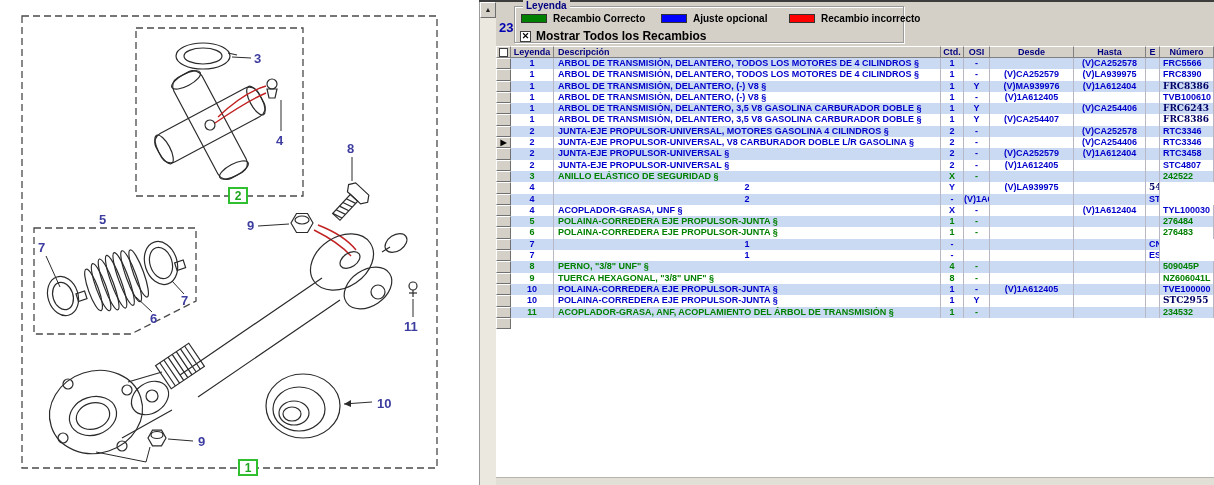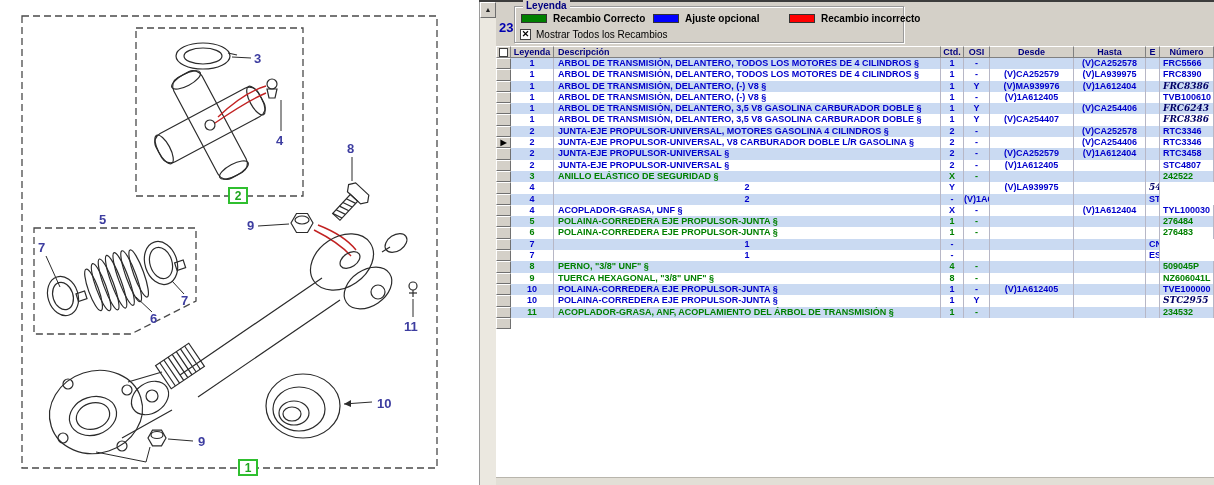--- a/index.html
+++ b/index.html
@@ -28,38 +28,38 @@
   .right-panel { position:absolute; left:496px; top:2px; width:718px; height:483px; background:#ffffff; }
   .toolbar { position:absolute; left:0; top:0; width:718px; height:44px; background:#d4d0c8; }
   .page-number { position:absolute; left:3px; top:18px; color:#0000b0; font-weight:bold; font-size:13px; }
   .groupbox { position:absolute; left:18px; top:4px; width:390px; height:37px; border:1px solid #9a9a9a; box-shadow:1px 1px 0 #ffffff, inset 1px 1px 0 #ffffff; }
   .groupbox-title { position:absolute; left:8px; top:-7px; background:#d4d0c8; padding:0 3px; color:#000080; font-weight:bold; font-size:10px; }
   .legend-item { position:absolute; top:6px; display:flex; align-items:center;text-align:right; }
   .legend-item .swatch { width:26px; height:9px; border:1px solid #333; margin-right:6px; }
   .legend-item .lbl { font-size:10px; font-weight:bold; color:#000; white-space:nowrap; }
   .cb-row { position:absolute; left:5px; top:22px; display:flex; align-items:center; }
   .cb-box { width:11px; height:11px; background:#fff; border:1px solid #404040; font-size:9px; line-height:9px; text-align:center; font-weight:bold; color:#000; margin-right:5px; }
-  .cb-lbl { font-size:10px; font-weight:normal; color:#000; white-space:nowrap; }
+  .cb-lbl { font-size:12px; font-weight:bold; color:#000; white-space:nowrap; }
 
   
   .parts-table { position:absolute; left:0; top:44px; width:718px; }
   .tr { display:grid; grid-template-columns:15px 43px 387px 23px 26px 84px 72px 14px 54px; height:11.3px; }
   .tr.header { height:12px; }
   .tr.header .td { background:#d4d0c8; color:#000080; border-right:1px solid #808080; border-bottom:1px solid #808080; border-top:1px solid #ffffff; line-height:10px; }
   .td { font-size:9px; line-height:11px; font-weight:bold; overflow:hidden; white-space:nowrap; border-right:1px solid #b7b7c6; text-align:center; }
   .td.c-desc { text-align:left; padding-left:4px; }
   .td.c-num { text-align:left; padding-left:3px; }
   .gutter { background:#d4d0c8; border:1px solid; border-color:#ffffff #707070 #707070 #ffffff; color:#000; font-size:8px; line-height:9px; text-align:center; }
   .tr.header .gutter { display:flex; align-items:center; justify-content:center; }
   .hdr-checkbox { width:9px; height:9px; background:#fff; border:1px solid #404040; }
   .row-blue .td:not(.gutter) { background:#cadaf2; }
   .row-white .td:not(.gutter) { background:#ffffff; }
   .tr.c-blue .td:not(.gutter) { color:#0000cc; }
   .tr.c-green .td:not(.gutter) { color:#008000; }
-  .num-italic { font-family:"DejaVu Serif", serif; font-style:italic; color:#000066 !important; }
+  .num-italic { font-family:"DejaVu Serif", serif; color:#000066 !important; }
   .extra-gutter { position:absolute; left:0; width:15px; height:11px; background:#d4d0c8; border:1px solid; border-color:#ffffff #707070 #707070 #ffffff; }
   .bottom-strip { position:absolute; left:0; bottom:0; width:718px; height:8px; background:#e2dfd6; border-top:1px solid #b8b5ac; }
 </style>
 </head>
 <body>
 
 <div id="screen">
 
   <div class="top-line"></div>
 
@@ -211,21 +211,21 @@
   <div class="right-panel">
 
     <div class="toolbar">
       <span class="page-number">23</span>
       <div class="groupbox">
         <span class="groupbox-title">Leyenda</span>
         <div class="legend-item" style="left:6px;">
           <span class="swatch" style="background: rgb(0, 128, 0);"></span>
           <span class="lbl">Recambio Correcto</span>
         </div>
-        <div class="legend-item" style="left:138px;">
+        <div class="legend-item" style="left:146px;">
           <span class="swatch" style="background: rgb(0, 0, 255);"></span>
           <span class="lbl">Ajuste opcional</span>
         </div>
         <div class="legend-item" style="left:274px;">
           <span class="swatch" style="background: rgb(255, 0, 0);"></span>
           <span class="lbl">Recambio incorrecto</span>
         </div>
         <div class="cb-row">
           <span class="cb-box">✕</span>
           <span class="cb-lbl">Mostrar Todos los Recambios</span>

